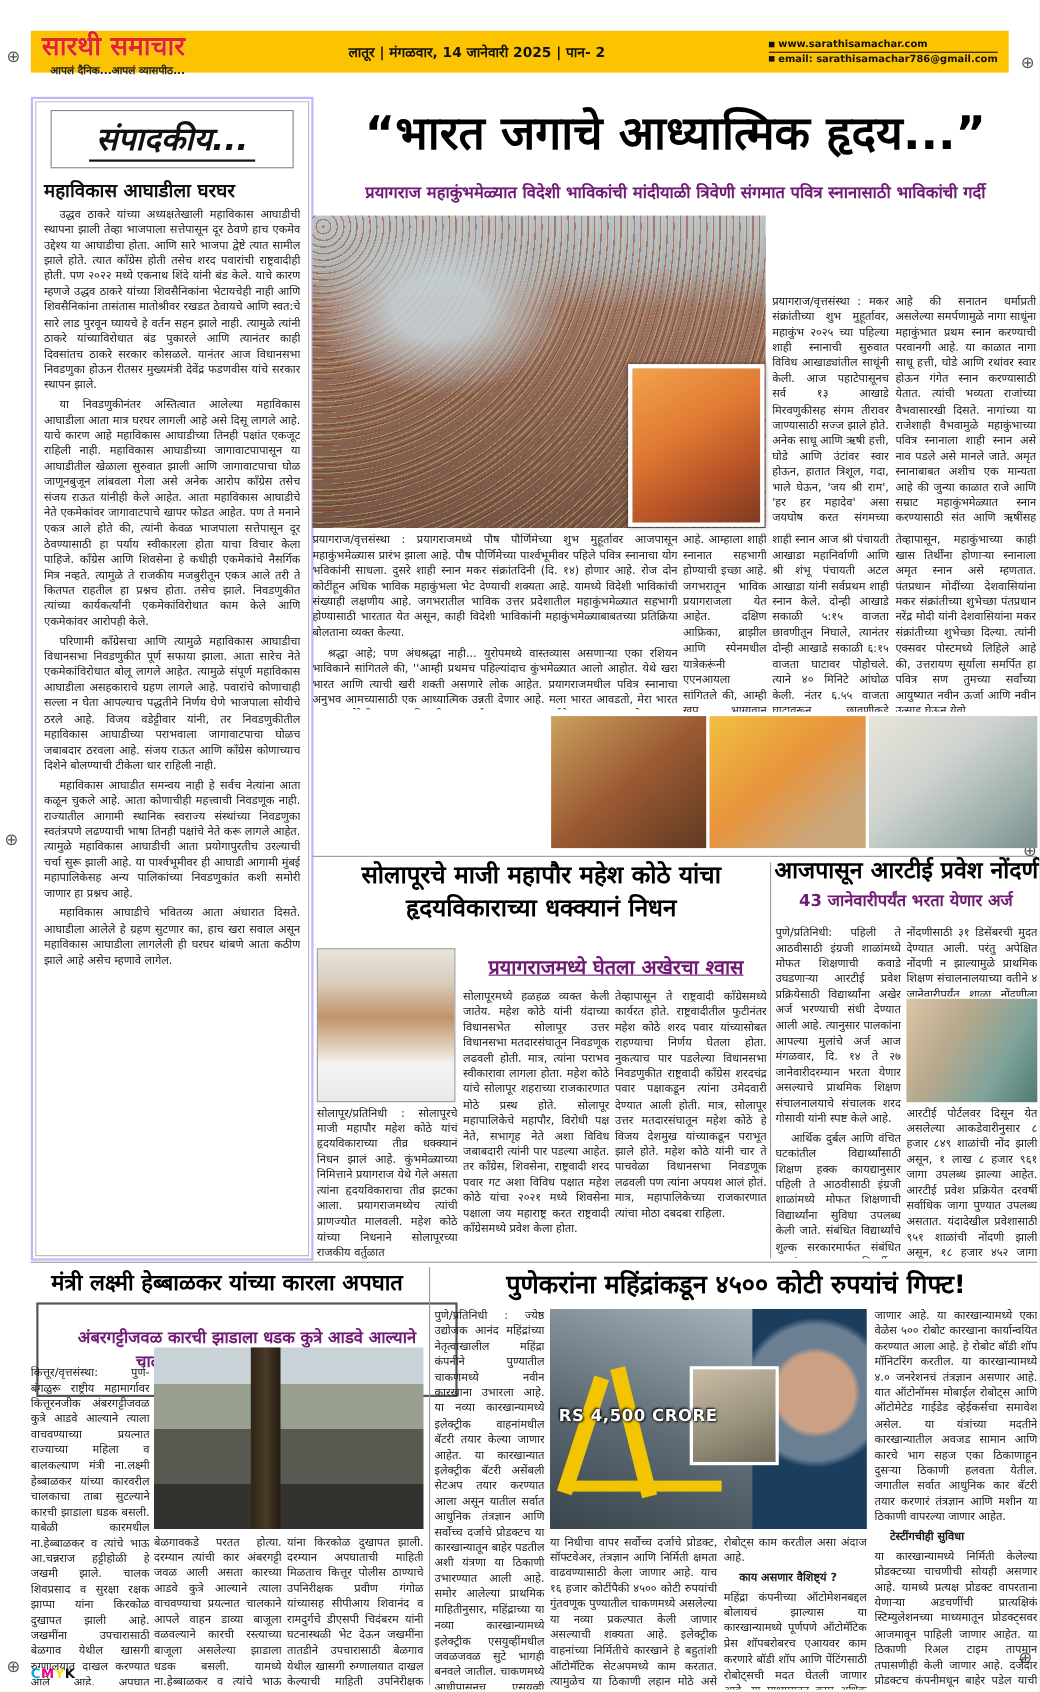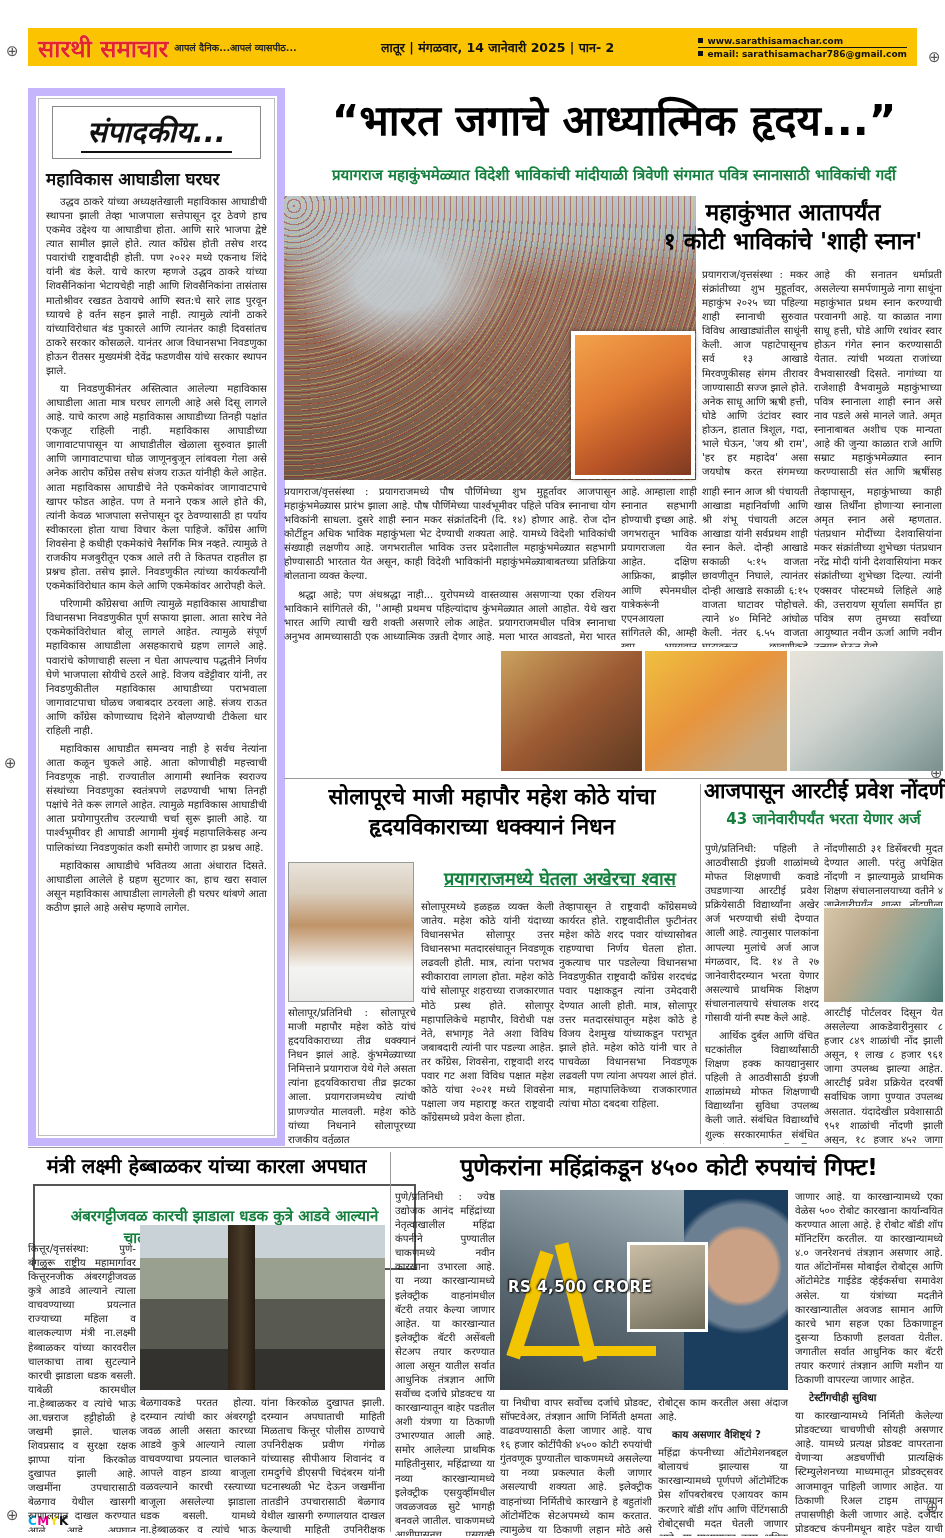--- a/index.html
+++ b/index.html
@@ -4,36 +4,36 @@
 <style>
   html,body{margin:0;padding:0;background:#e9e9e9;}
   #page{position:relative;width:945px;height:1538px;background:#ffffff;margin:0 auto;
         font-family:"DejaVu Sans",sans-serif;color:#111;overflow:hidden;}
   .abs{position:absolute;}
   .body-text{font-size:10.2px;line-height:1.38;text-align:justify;color:#1c1c1c;overflow:hidden;}
   .body-text p{margin:0 0 4px 0;text-indent:14px;}
   .body-text p.noindent{text-indent:0;}
   .byline{font-weight:normal;}
   .headline{font-weight:bold;color:#000;text-align:center;white-space:nowrap;}
-  .subhead{font-weight:bold;color:#15803d;text-align:center;}
+  .subhead{font-weight:bold;color:#701a75;text-align:center;}
   .reg-mark{color:#555;font-size:15px;line-height:1;}
   .cmyk{font-size:12px;font-weight:bold;letter-spacing:.5px;}
   .cmyk .c{color:#00AEEF}.cmyk .m{color:#EC008C}.cmyk .y{color:#F7E017}.cmyk .k{color:#111}
   
   #masthead{left:28px;top:28px;width:889px;height:38px;background:#FCC400;
             display:flex;align-items:center;justify-content:space-between;padding:0 10px;box-sizing:border-box;}
   #masthead .title{color:#E4242B;font-size:24px;font-weight:bold;text-shadow:0 0 1px #fff;}
   #masthead .tagline{font-size:9.5px;font-weight:bold;color:#222;margin-left:6px;}
   #masthead .dateline{font-size:12.5px;font-weight:bold;color:#111;}
   #masthead .contact{font-size:9px;font-weight:bold;color:#111;}
   #masthead .contact .row{display:flex;align-items:center;gap:4px;padding:1px 0;}
   #masthead .contact .row+.row{border-top:1.5px solid #111;}
   .sq{display:inline-block;width:5px;height:5px;background:#111;}
   
-  #editorial{left:28px;top:88px;width:257px;height:1058px;border:8px solid #c4b5fd;
+  #editorial{left:28px;top:88px;width:257px;height:1058px;border:2px solid #c4b5fd;
              box-shadow:inset 0 0 0 2px #fff, inset 0 0 0 3px #bdbdbd;box-sizing:border-box;padding:8px 10px;}
   #editorial .ed-head{border:1px solid #888;margin:2px 6px 8px 6px;text-align:center;
              font-size:29px;font-weight:bold;font-style:italic;padding:4px 0 8px 0;}
   #editorial .ed-head span{border-bottom:2px solid #111;padding:0 6px 2px 6px;}
   #editorial .ed-title{font-size:17px;font-weight:bold;margin:2px 0 5px 0;}
   
   .photo{box-sizing:border-box;padding-left:36px;}
   .photo-kumbh{background:
       radial-gradient(ellipse at 28% 30%, rgba(200,212,218,.85) 0 10%, transparent 28%),
       repeating-radial-gradient(circle at 10px 10px, rgba(150,30,30,.45) 0 1.2px, transparent 1.2px 6px),
@@ -73,21 +73,21 @@
   <div class="abs reg-mark" style="left:926px;top:1500px;">⊕</div>
   <div class="abs reg-mark" style="left:6px;top:1508px;">⊕</div>
   <div class="abs cmyk" style="left:30px;top:42px;">
     <span class="c">C</span><span class="m">M</span><span class="y">Y</span><span class="k">K</span>
   </div>
   <div class="abs cmyk" style="left:28px;top:1514px;">
     <span class="c">C</span><span class="m">M</span><span class="y">Y</span><span class="k">K</span>
   </div>
 
   <div id="masthead" class="abs">
-    <div style="display:flex;align-items:center;">
+    <div style="display:flex;align-items:flex-end;flex-direction:column;">
       <span class="title">सारथी समाचार</span>
       <span class="tagline">आपलं दैनिक...आपलं व्यासपीठ...</span>
     </div>
     <div class="dateline">लातूर | मंगळवार, 14 जानेवारी 2025 | पान- 2</div>
     <div class="contact">
       <div class="row">
           <span class="sq"></span>
           <span>www.sarathisamachar.com</span>
         </div>
       <div class="row">
@@ -108,24 +108,20 @@
       <p>महाविकास आघाडीचे भवितव्य आता अंधारात दिसते. आघाडीला आलेले हे ग्रहण सुटणार का, हाच खरा सवाल असून महाविकास आघाडीला लागलेली ही घरघर थांबणे आता कठीण झाले आहे असेच म्हणावे लागेल.</p>
     </div>
   </div>
 
   <div class="abs headline" style="left:290px;top:90px;width:648px;font-size:42px;">“भारत जगाचे आध्यात्मिक हृदय...”</div>
   <div class="abs subhead" style="left:288px;top:164px;width:652px;font-size:15px;white-space:nowrap;">प्रयागराज महाकुंभमेळ्यात विदेशी भाविकांची मांदीयाळी त्रिवेणी संगमात पवित्र स्नानासाठी भाविकांची गर्दी</div>
 
   <div class="abs photo photo-kumbh" style="left:284px;top:196px;width:412px;height:284px;"></div>
   <div class="abs photo photo-inset-saffron" style="left:571px;top:331px;width:124px;height:148px;"></div>
 
-  <div class="abs headline" style="left:645px;top:198px;width:296px;font-size:23px;line-height:1.25;">
-    <div>महाकुंभात आतापर्यंत</div>
-    <div>१ कोटी भाविकांचे 'शाही स्नान'</div>
-  </div>
   <div class="abs body-text" style="left:702px;top:268px;width:106px;height:210px;">
     <p class="noindent"><span class="byline">प्रयागराज/वृत्तसंस्था :</span> <span>मकर संक्रांतीच्या शुभ मुहूर्तावर, महाकुंभ २०२५ च्या पहिल्या शाही स्नानाची सुरुवात विविध आखाड्यांतील साधूंनी केली. आज पहाटेपासूनच सर्व १३ आखाडे मिरवणुकीसह संगम तीरावर जाण्यासाठी सज्ज झाले होते. अनेक साधू आणि ऋषी हत्ती, घोडे आणि उंटांवर स्वार होऊन, हातात त्रिशूल, गदा, भाले घेऊन, 'जय श्री राम', 'हर हर महादेव' असा जयघोष करत संगमच्या काठावर पोहोचले. आतापर्यंत १ कोटी भाविकांनी पहिले शाही स्नान केले.  महानिर्वाणी आखाड्याने केले पहिले</span></p>
   </div>
   <div class="abs body-text" style="left:814px;top:268px;width:128px;height:210px;">
     <p class="noindent">आहे की सनातन धर्माप्रती असलेल्या समर्पणामुळे नागा साधूंना महाकुंभात प्रथम स्नान करण्याची परवानगी आहे. या काळात नागा साधू हत्ती, घोडे आणि रथांवर स्वार होऊन गंगेत स्नान करण्यासाठी येतात. त्यांची भव्यता राजांच्या वैभवासारखी दिसते. नागांच्या या राजेशाही वैभवामुळे महाकुंभाच्या पवित्र स्नानाला शाही स्नान असे नाव पडले असे मानले जाते. अमृत स्नानाबाबत अशीच एक मान्यता आहे की जुन्या काळात राजे आणि सम्राट महाकुंभमेळ्यात स्नान करण्यासाठी संत आणि ऋषींसह भव्य मिरवणुका काढत असत.</p>
   </div>
   <div class="abs body-text" style="left:702px;top:485px;width:106px;height:162px;">
     <p class="noindent">शाही स्नान आज श्री पंचायती आखाडा महानिर्वाणी आणि श्री शंभू पंचायती अटल आखाडा यांनी सर्वप्रथम शाही स्नान केले. दोन्ही आखाडे सकाळी ५:१५ वाजता छावणीतून निघाले, त्यानंतर दोन्ही आखाडे सकाळी ६:१५ वाजता घाटावर पोहोचले. त्याने ४० मिनिटे आंघोळ केली. नंतर ६.५५ वाजता घाटावरून छावणीकडे निघाला.  अमृत स्नान किंवा शाही स्नान म्हणजे काय? काही लोकांचा असा विश्वास</p>
   </div>
   <div class="abs body-text" style="left:814px;top:485px;width:128px;height:162px;">

